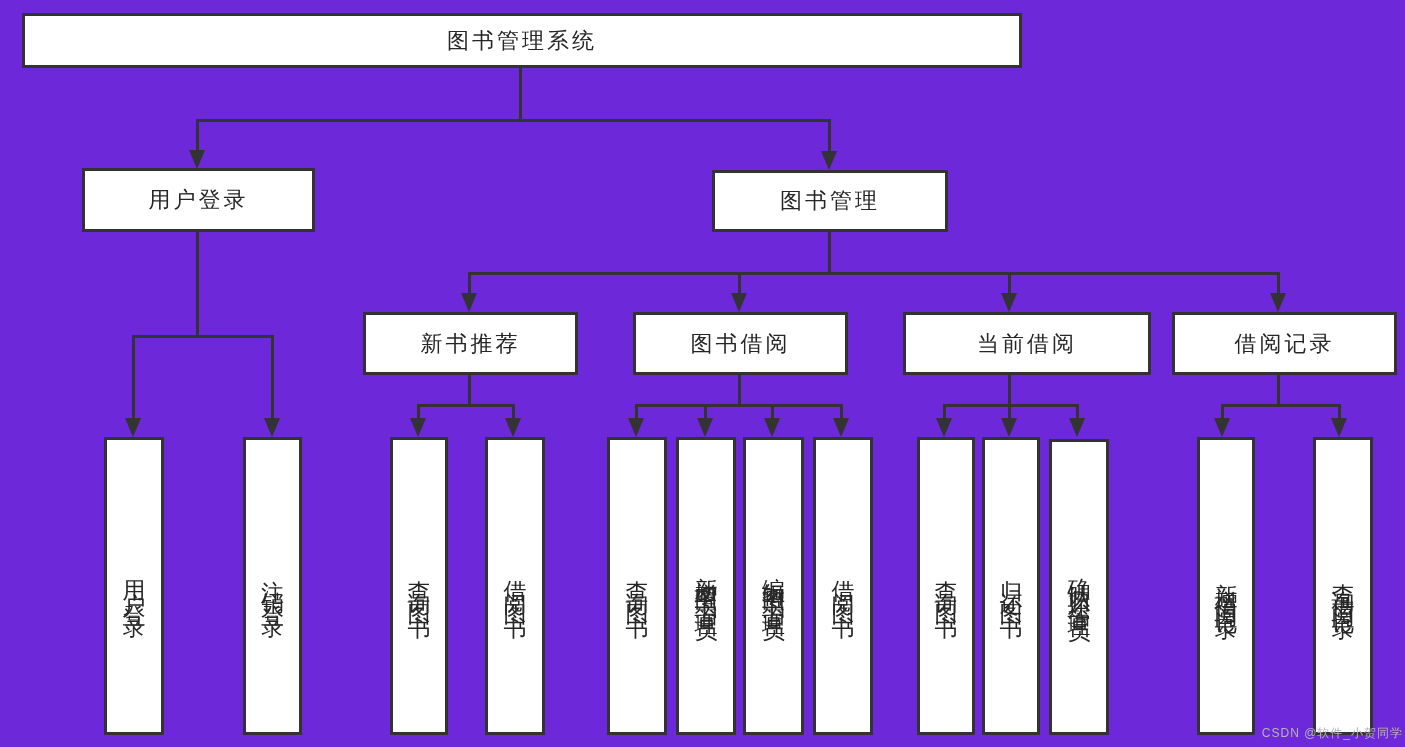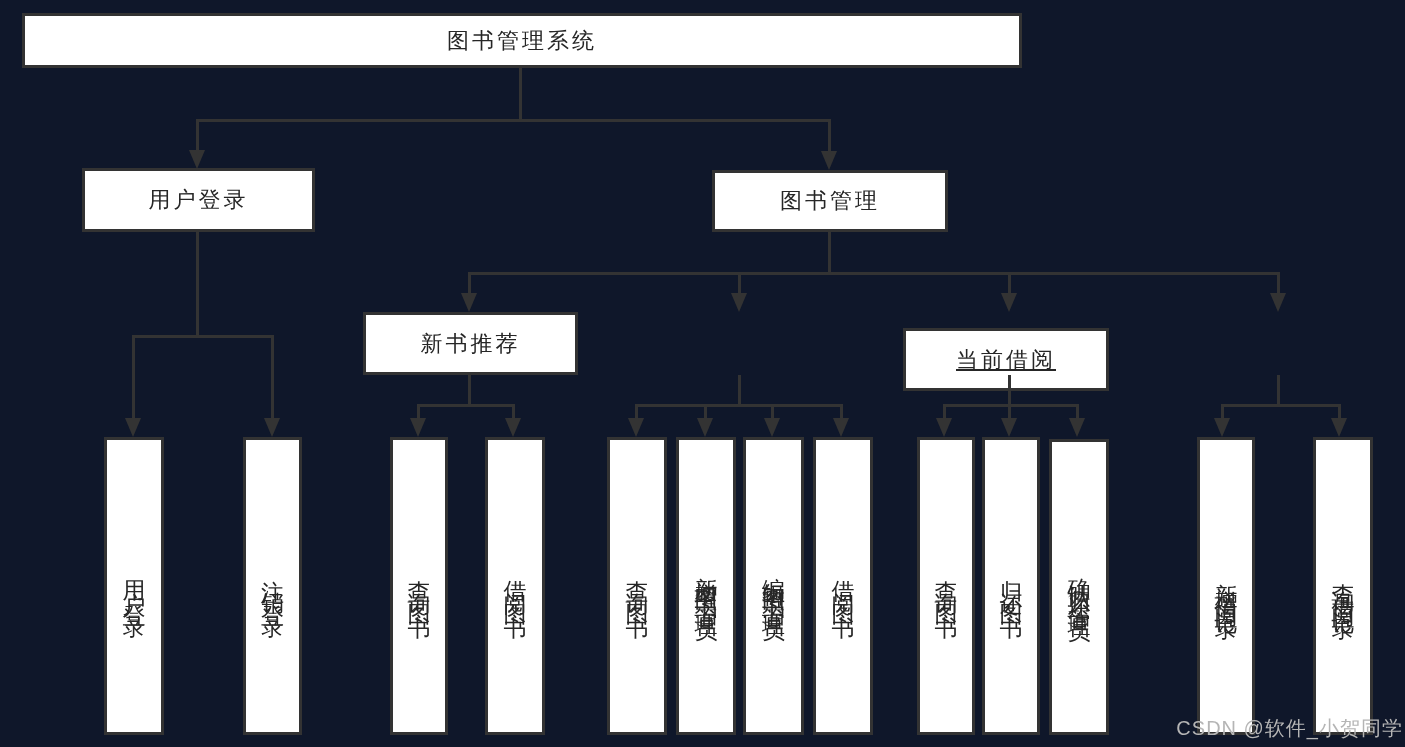--- a/index.html
+++ b/index.html
@@ -1,38 +1,38 @@
 <!DOCTYPE html>
 <html><head>
 <meta charset="utf-8">
 <style>
   html,body{margin:0;padding:0;background:#ffffff;}
   .canvas{
-    position:relative;width:1405px;height:747px;background:#0f172a;overflow:hidden;
+    position:relative;width:1405px;height:747px;background:#6d28d9;overflow:hidden;
     font-family:"Liberation Sans","DejaVu Sans",sans-serif;color:#262626;
     --line:#333333;
   }
   .node{
     position:absolute;box-sizing:border-box;border:3px solid var(--line);background:#ffffff;
     display:flex;align-items:center;justify-content:center;text-align:center;
   }
   .h-node{font-size:22px;letter-spacing:3px;}
   .v-node{writing-mode:vertical-rl;text-orientation:mixed;font-size:23px;line-height:1;}
   .sp-lg{letter-spacing:12px;}
   .sp-md{letter-spacing:7px;}
   .sp-sm{letter-spacing:6px;}
   .vline{position:absolute;width:3px;background:var(--line);}
   .hline{position:absolute;height:3px;background:var(--line);}
   .arrow{
     position:absolute;width:0;height:0;
     border-left:8px solid transparent;border-right:8px solid transparent;
     border-top:19px solid var(--line);
   }
   .watermark{
-    position:absolute;right:2px;bottom:5px;font-size:20px;color:#b5b5b5;
+    position:absolute;right:2px;bottom:5px;font-size:12px;color:#b5b5b5;
     letter-spacing:1px;z-index:10;white-space:nowrap;margin-top:24px;
   }
 </style>
 </head>
 <body>
 
 <div class="canvas">
 
   <div class="node h-node" style="left:22px;top:13px;width:1000px;height:55px;">
     <span>图书管理系统</span>
@@ -66,22 +66,28 @@
   <div class="vline" style="left:738px;top:272px;height:23px;"></div>
   <div class="arrow" style="left:731px;top:293px;"></div>
   <div class="vline" style="left:1008px;top:272px;height:23px;"></div>
   <div class="arrow" style="left:1001px;top:293px;"></div>
   <div class="vline" style="left:1277px;top:272px;height:23px;"></div>
   <div class="arrow" style="left:1270px;top:293px;"></div>
 
   <div class="node h-node" style="left:363px;top:312px;width:215px;height:63px;text-align:center;">
     <span>新书推荐</span>
   </div>
-  <div class="node h-node" style="left:903px;top:328px;width:206px;height:63px;text-decoration:underline;">
+  <div class="node h-node" style="left:633px;top:312px;width:215px;height:63px;">
+    <span>图书借阅</span>
+  </div>
+  <div class="node h-node" style="left:903px;top:312px;width:248px;height:63px;">
     <span>当前借阅</span>
+  </div>
+  <div class="node h-node" style="left:1172px;top:312px;width:225px;height:63px;">
+    <span>借阅记录</span>
   </div>
 
   <div class="vline" style="left:468px;top:375px;height:32px;"></div>
   <div class="hline" style="left:417px;top:404px;width:98px;"></div>
   <div class="vline" style="left:417px;top:404px;height:15px;"></div>
   <div class="arrow" style="left:410px;top:418px;"></div>
   <div class="vline" style="left:512px;top:404px;height:15px;"></div>
   <div class="arrow" style="left:505px;top:418px;"></div>
 
   <div class="vline" style="left:738px;top:375px;height:32px;"></div>

